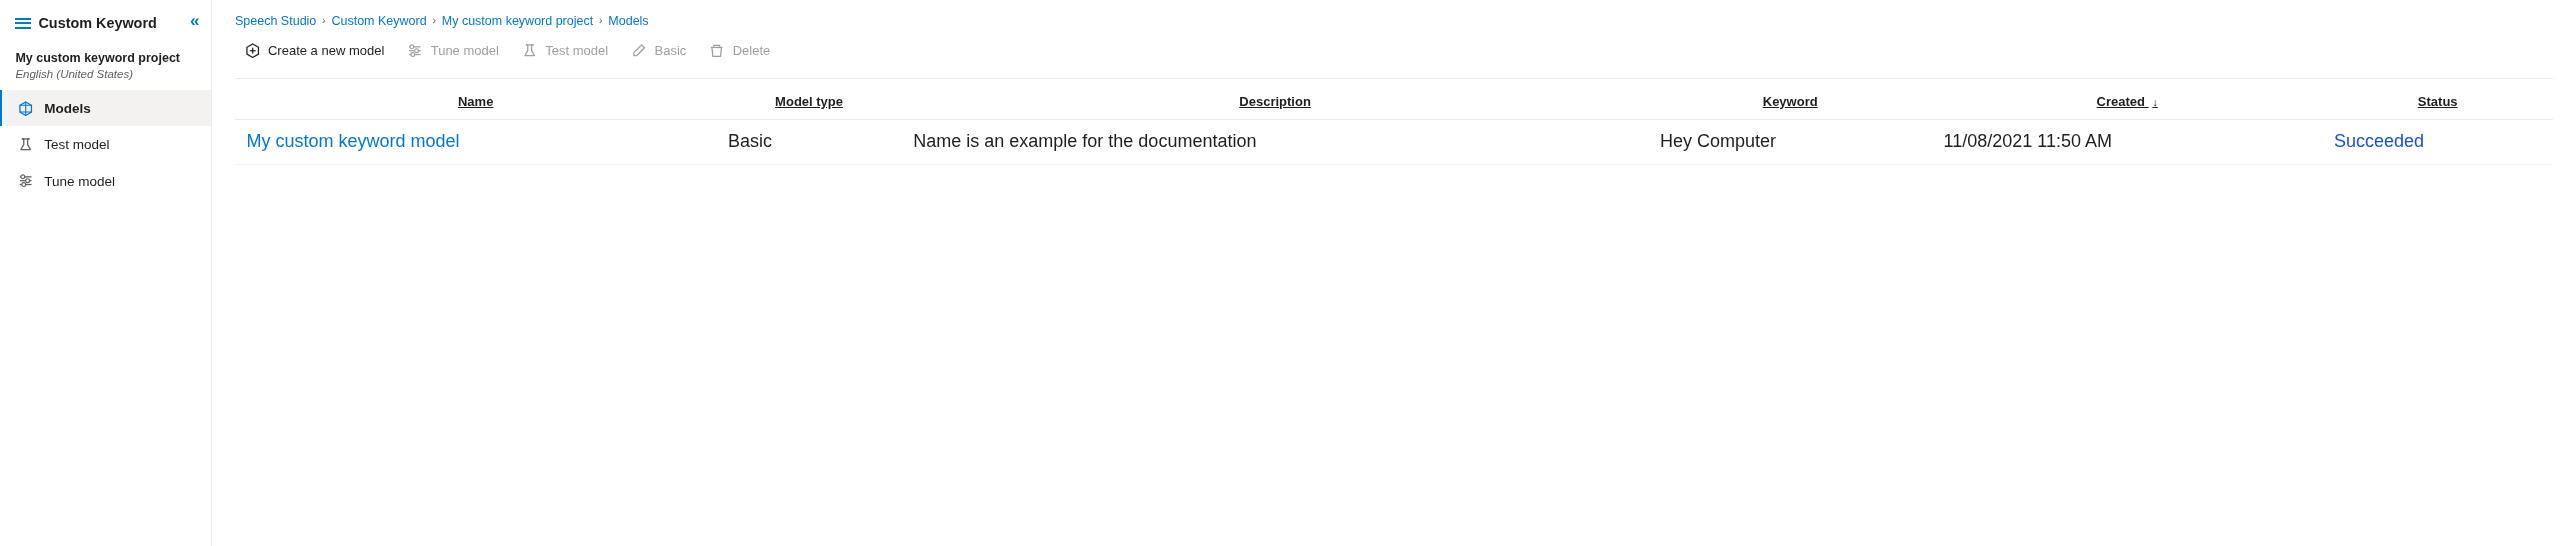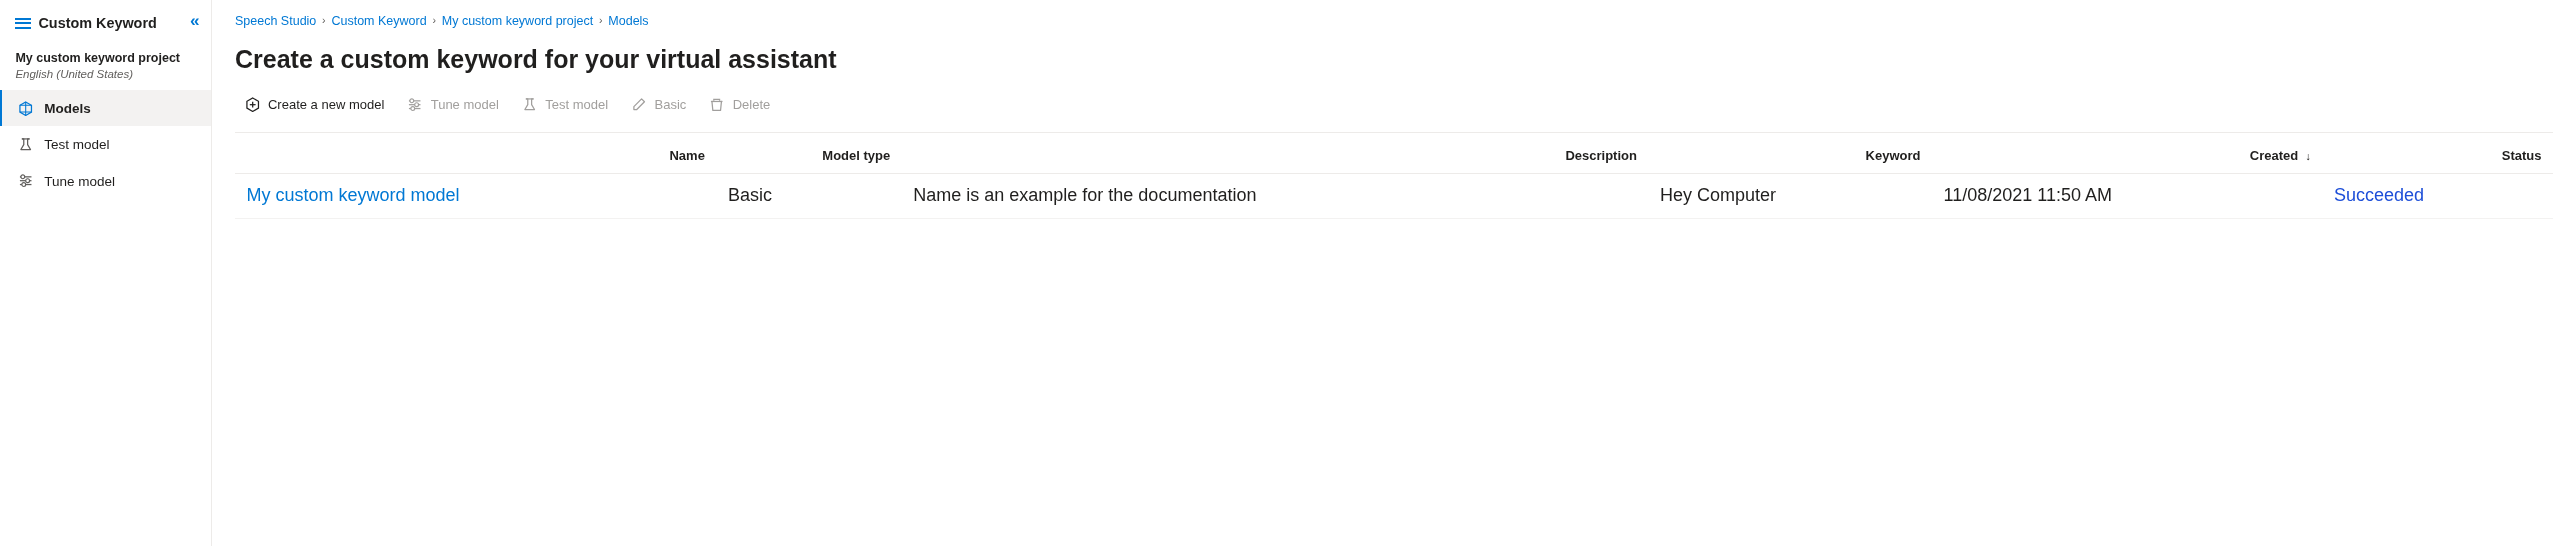--- a/index.html
+++ b/index.html
@@ -175,26 +175,27 @@
       width: 100%;
       border-collapse: collapse;
       margin-top: 5.8px;
     }
 
     .data-table thead tr {
       border-bottom: 1px solid #edebe9;
     }
 
     .data-table thead th {
-      text-align: right;
+      text-align: center;
       padding: 9.6px 11.5px;
       font-weight: 700;
       font-size: 13px;
       color: #201f1e;
       white-space: nowrap;
+      text-decoration: underline;
     }
 
     .data-table thead th .sort-arrow {
       margin-left: 3.8px;
       font-size: 10.6px;
     }
 
     .data-table tbody tr {
       border-bottom: 1px solid #f3f2f1;
     }
@@ -281,21 +282,20 @@
   <nav class="breadcrumb">
     <a href="#">Speech Studio</a>
     <span class="chevron">›</span>
     <a href="#">Custom Keyword</a>
     <span class="chevron">›</span>
     <a href="#">My custom keyword project</a>
     <span class="chevron">›</span>
     <a href="#">Models</a>
   </nav>
 
-  <h1 class="page-title">Create a custom keyword for your virtual assistant</h1>
 
   <div class="toolbar">
 
     <button class="toolbar-btn">
       <span class="btn-icon">
         <svg width="15.4" height="15.4" viewBox="0 0 16 16" fill="none">
           <path d="M8 1L14 4.5V11.5L8 15L2 11.5V4.5L8 1Z" stroke="#201f1e" stroke-width="1.3" fill="none"></path>
           <line x1="8" y1="5" x2="8" y2="11" stroke="#201f1e" stroke-width="1.3"></line>
           <line x1="5" y1="8" x2="11" y2="8" stroke="#201f1e" stroke-width="1.3"></line>
         </svg>

